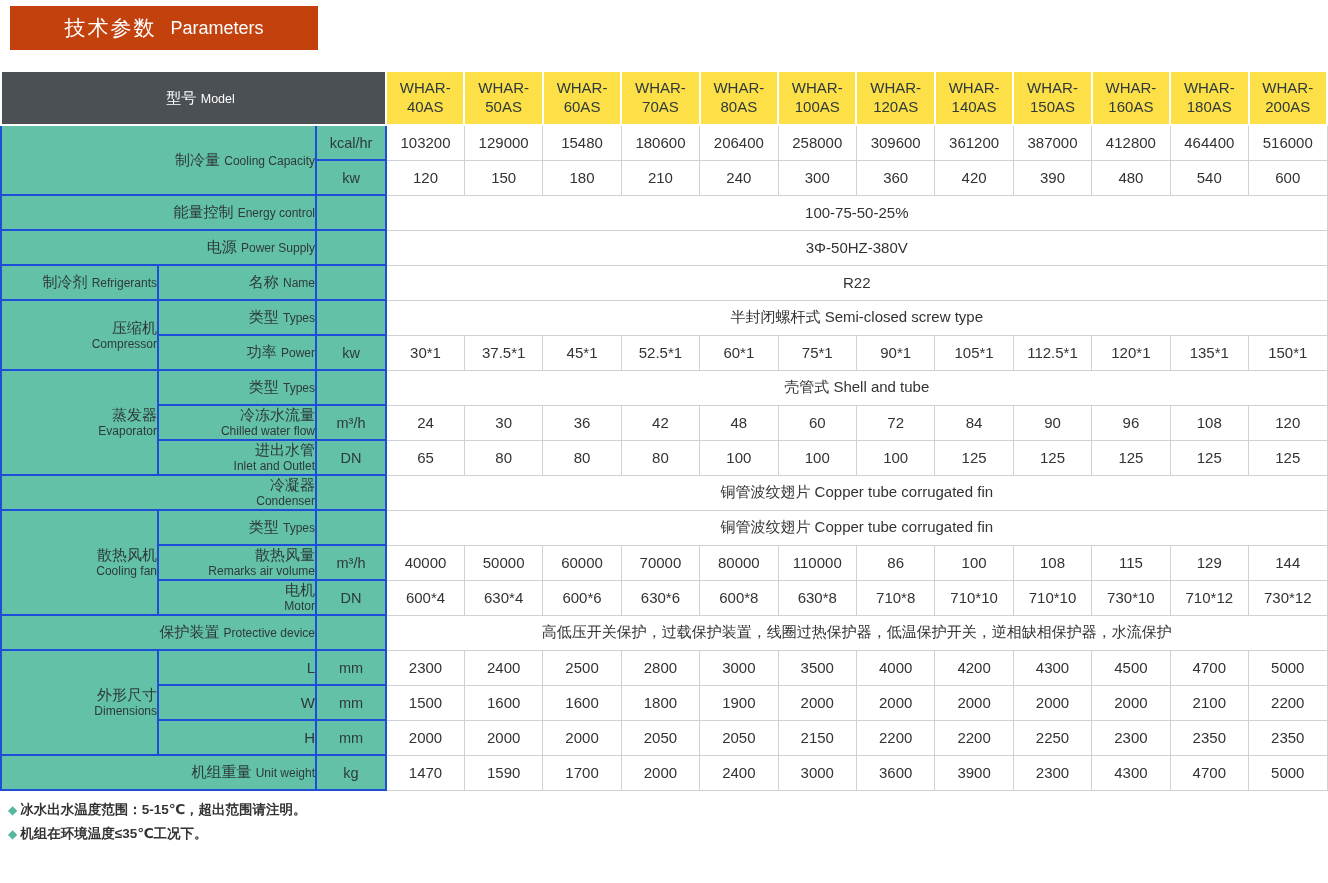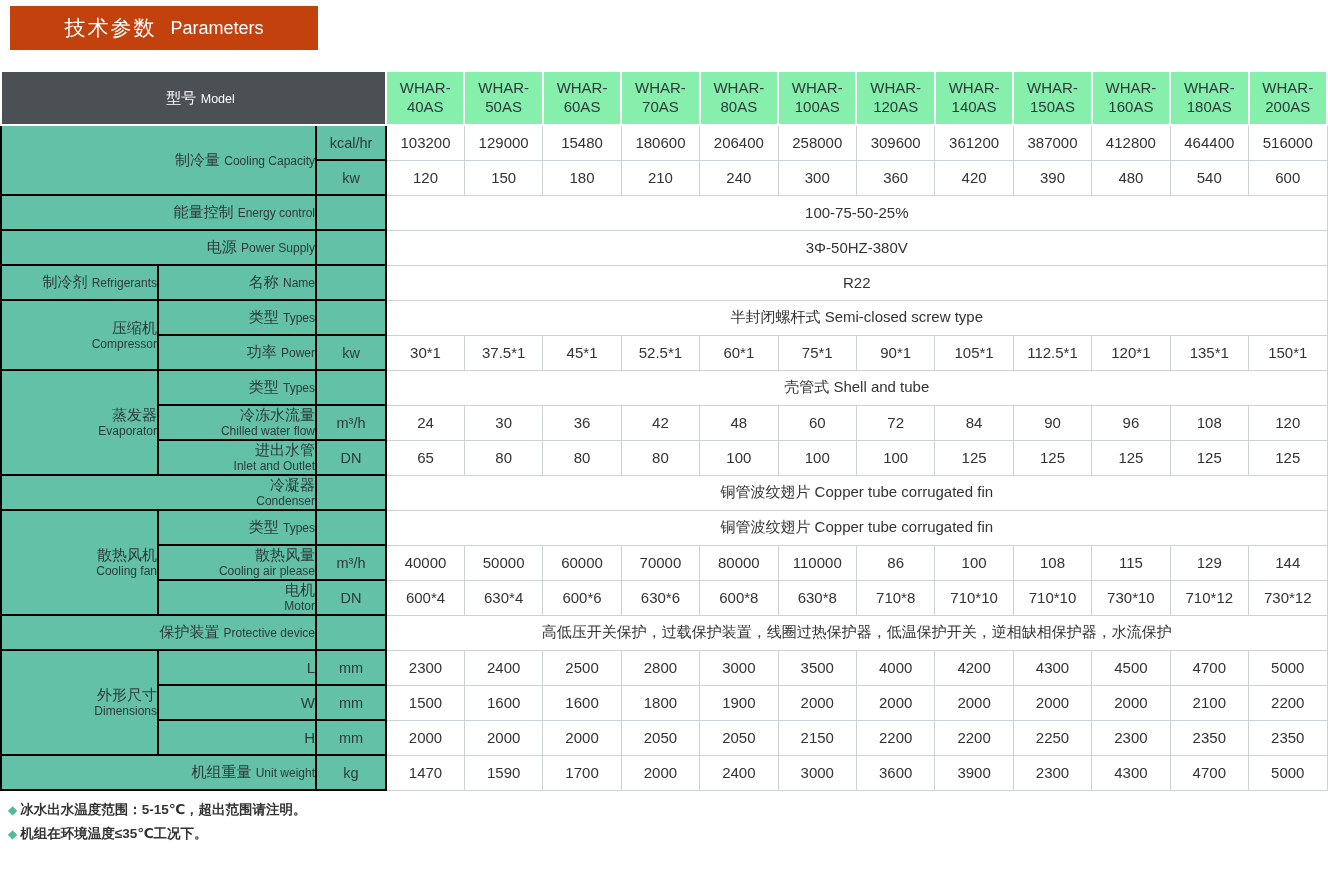--- a/index.html
+++ b/index.html
@@ -23,24 +23,24 @@
   tr{height:35px;}
   tr.hdr{height:54px;}
   th,td{padding:0;}
   .dark{
     background:#4b5055;color:#fff;border:2px solid #fff;
     text-align:center;padding-left:14px;font-weight:400;
   }
   .dark .zh{font-size:15px;}
   .dark .en{font-size:12.5px;}
   th.m{
-    background:#86efac;border:2px solid #fff;font-size:15px;font-weight:400;
+    background:#fde047;border:2px solid #fff;font-size:15px;font-weight:400;
     color:#2e3a3c;text-align:center;padding:3px 2px;line-height:1.25;
   }
-  td.tealc{background:#62c1a7;border:2px solid #000000;color:#2e3a3c;}
+  td.tealc{background:#62c1a7;border:2px solid #1d4ed8;color:#2e3a3c;}
   td.lbl{text-align:right;padding-left:14px;font-size:15px;}
   td.lbl .en{font-size:12px;}
   td.lbl.stack .zh,td.lbl.stack .en{display:block;line-height:1.2;}
   td.unit{text-align:center;font-size:14.5px;}
   td.v{
     background:#fff;border:1px solid #ccd2d6;text-align:center;
     font-size:15px;color:#333;
   }
   td.merged{text-align:center;}
   
@@ -270,21 +270,21 @@
       <span class="zh">类型</span>
       <span class="en">Types</span>
     </td>
     <td class="tealc unit"></td>
     <td class="v merged" colspan="12">铜管波纹翅片 Copper tube corrugated fin</td>
   </tr>
 
   <tr>
     <td class="tealc lbl stack">
       <span class="zh">散热风量</span>
-      <span class="en">Cooling air please</span>
+      <span class="en">Remarks air volume</span>
     </td>
     <td class="tealc unit">m³/h</td>
   <td class="v">40000</td>
         <td class="v">50000</td>
         <td class="v">60000</td>
         <td class="v">70000</td>
         <td class="v">80000</td>
         <td class="v">110000</td>
         <td class="v">86</td>
         <td class="v">100</td>

